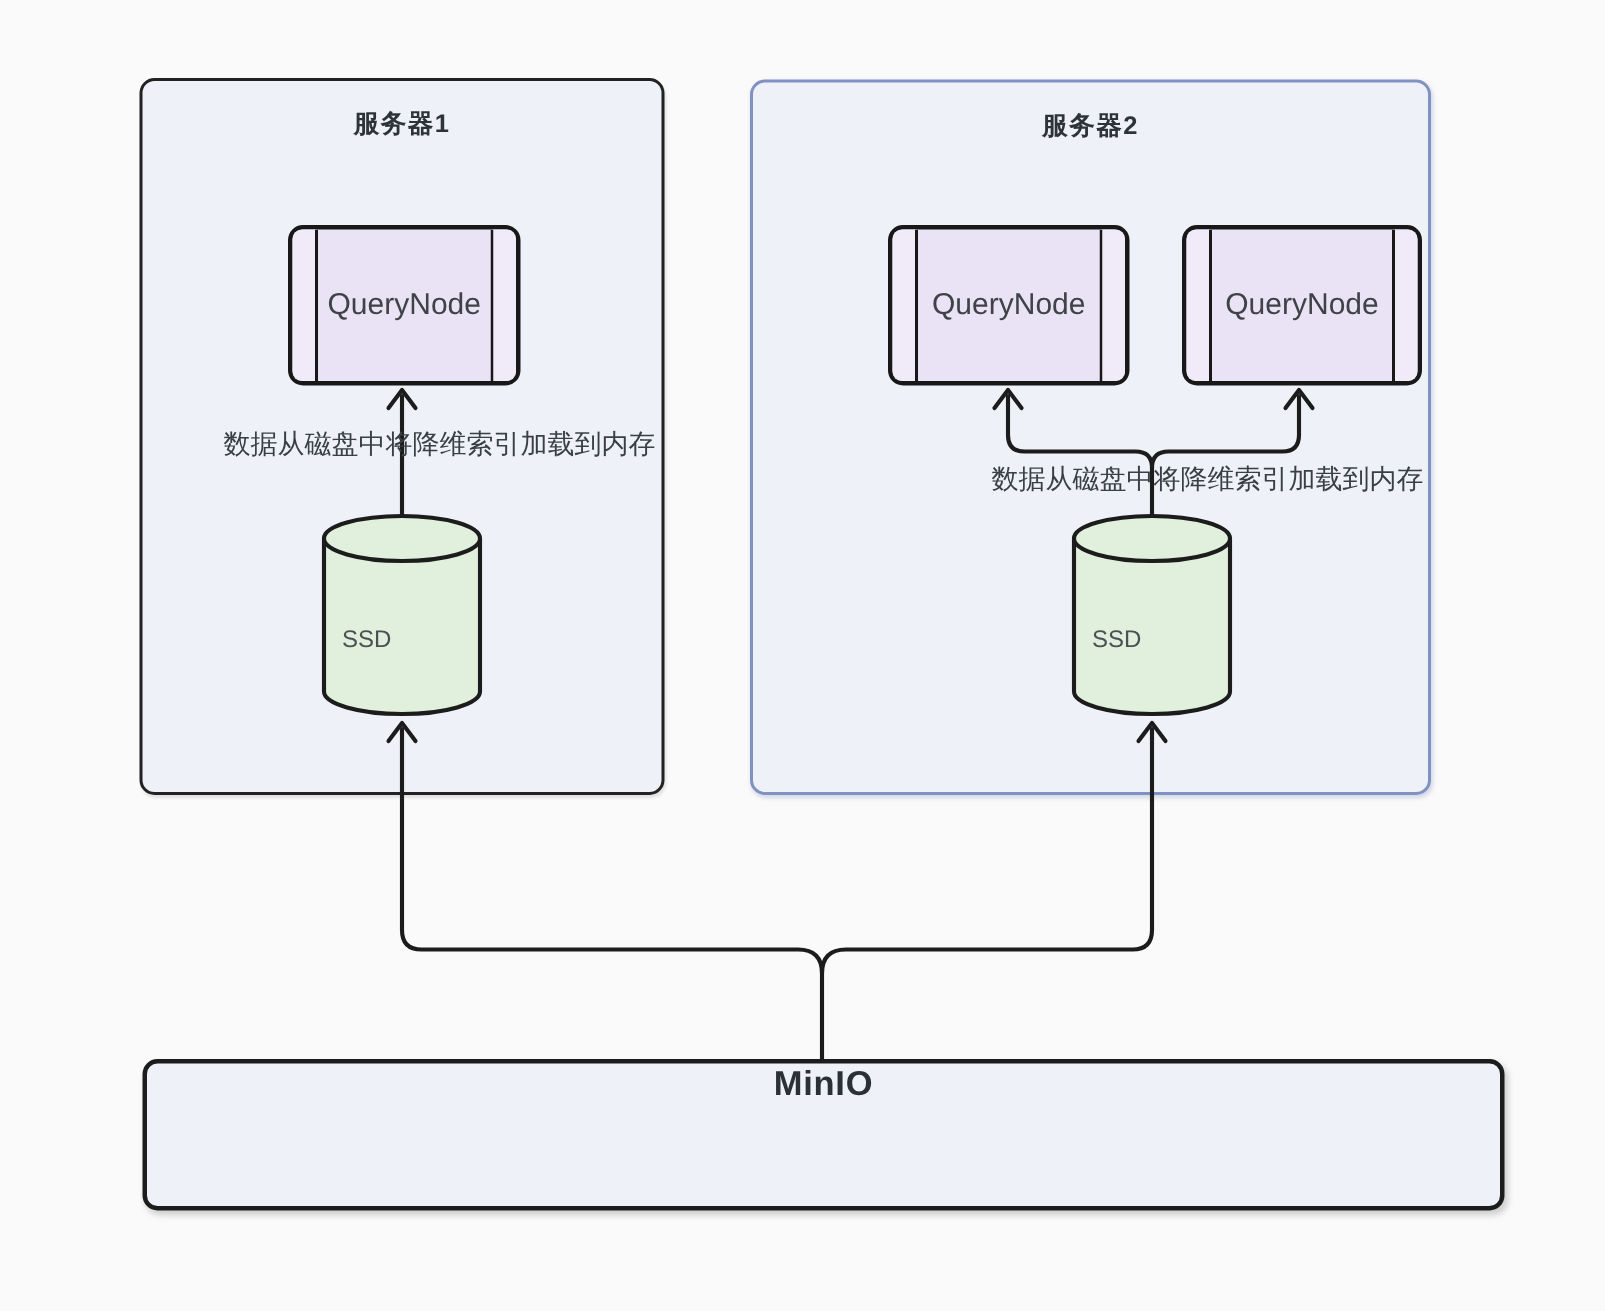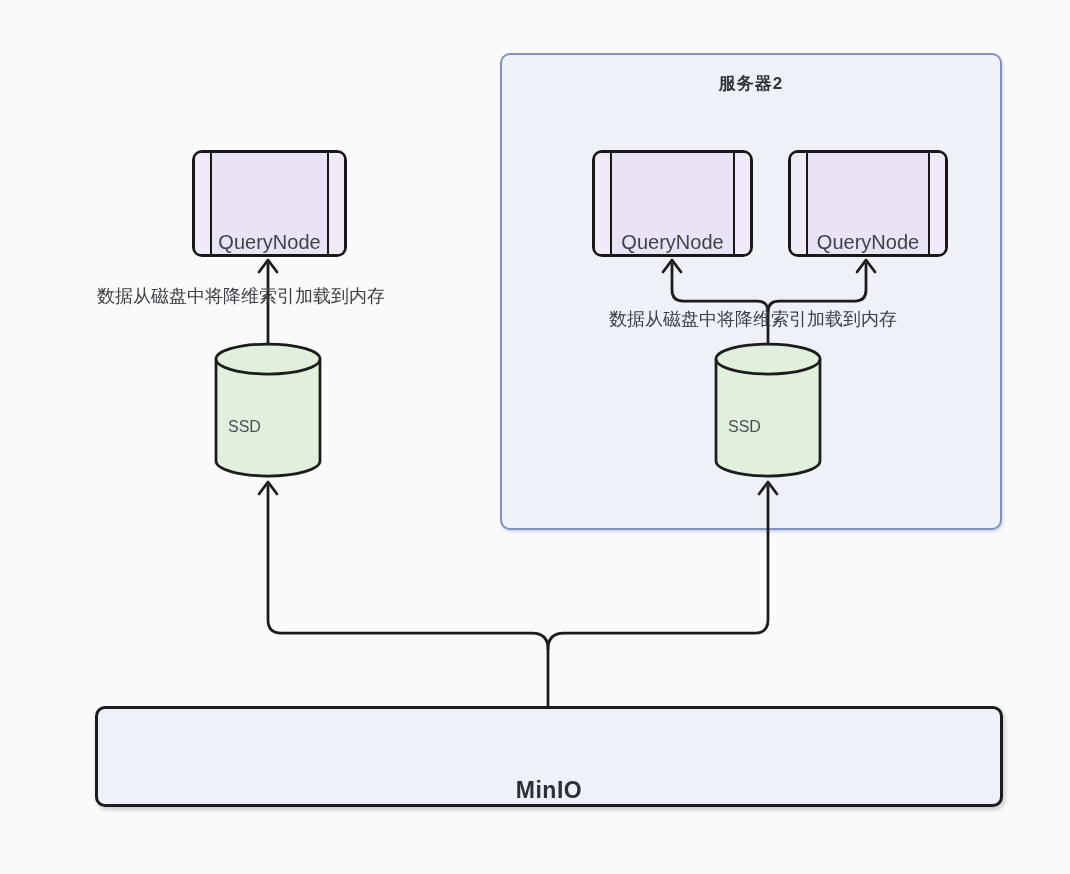--- a/index.html
+++ b/index.html
@@ -20,41 +20,41 @@
     border-radius:10px;
     box-sizing:border-box;
     z-index:1;
   }
   .server1{
     left:93px;top:52px;width:350px;height:478px;
     border:2.5px solid var(--server1_border,#222);
     box-shadow:1px 2px 2px rgba(0,0,0,0.10);
   }
   .server2{
-    left:500px;top:53px;width:502px;height:477px;
+    left:500px;top:53px;width:454px;height:477px;
     border:2.5px solid var(--server2_border,#8191c2);
     box-shadow:1px 2px 3px rgba(90,110,170,0.25);
   }
   .server-title{
     margin-top:17px;
     text-align:center;
     font-size:17px;
     font-weight:bold;
     color:var(--title_text,#2e3338);
     letter-spacing:1px;
   }
   
   .querynode{
     position:absolute;
     box-sizing:border-box;
     background:var(--querynode_fill,#eae3f6);
     border:3px solid var(--querynode_border,#181818);
     border-radius:10px;
     z-index:3;
-    display:flex;align-items:flex-end;justify-content:center;
+    display:flex;align-items:center;justify-content:center;
   }
   .qn1 {left:192px;top:150px;width:155px;height:107px;}
   .qn2a{left:592px;top:150px;width:161px;height:107px;}
   .qn2b{left:788px;top:150px;width:160px;height:107px;}
   .qn-strip{
     position:absolute;top:0;bottom:0;width:15px;
     background:var(--querynode_strip_fill,#f0eaf9);
   }
   .qn-strip.left{
     left:0;border-right:2.5px solid var(--querynode_border,#181818);
@@ -71,21 +71,21 @@
   }
   
   .minio{
     position:absolute;
     left:95px;top:706px;width:908px;height:101px;
     box-sizing:border-box;
     background:var(--minio_fill,#eef1f8);
     border:3px solid var(--minio_border,#1c1c1c);
     border-radius:10px;
     box-shadow:2px 3px 4px rgba(0,0,0,0.18);
-    display:flex;align-items:flex-end;justify-content:center;
+    display:flex;align-items:flex-start;justify-content:center;
     z-index:3;
   }
   .minio-label{
     font-size:23px;
     font-weight:bold;
     color:#2b2f36;
     letter-spacing:0.5px;
   }
   
   .connector-svg{
@@ -103,21 +103,21 @@
   .cyl{
     fill:var(--ssd_fill,#e0f0dc);
     stroke:var(--line_color,#1c1c1c);
     stroke-width:2.75;
   }
   
   .flow-label{
     position:absolute;
     font-size:18px;
     color:var(--label_text,#3a3f45);
-    text-align:left;
+    text-align:right;
     white-space:nowrap;
     z-index:4;
   }
   .label-s1{left:97px;top:284px;width:340px;}
   .label-s2{left:609px;top:307px;width:340px;}
   .label-bottom{left:401px;top:596px;width:300px;}
   .ssd-label{
     position:absolute;
     font-size:16px;
     color:#4c5054;
@@ -126,20 +126,23 @@
     z-index:4;
   }
   .ssd1-label{left:228px;top:418px;}
   .ssd2-label{left:728px;top:418px;}
 </style>
 </head>
 <body>
 
 <div class="canvas">
 
+  <div class="server server1">
+    <div class="server-title">服务器1</div>
+  </div>
 
   <div class="server server2">
     <div class="server-title">服务器2</div>
   </div>
 
   <svg class="connector-svg" width="1070" height="874" viewBox="0 0 1070 874">
 
     <path class="connector" d="M 268 346 L 268 264"></path>
     <path class="connector" d="M 259 272 L 268 260 L 277 272"></path>
 

